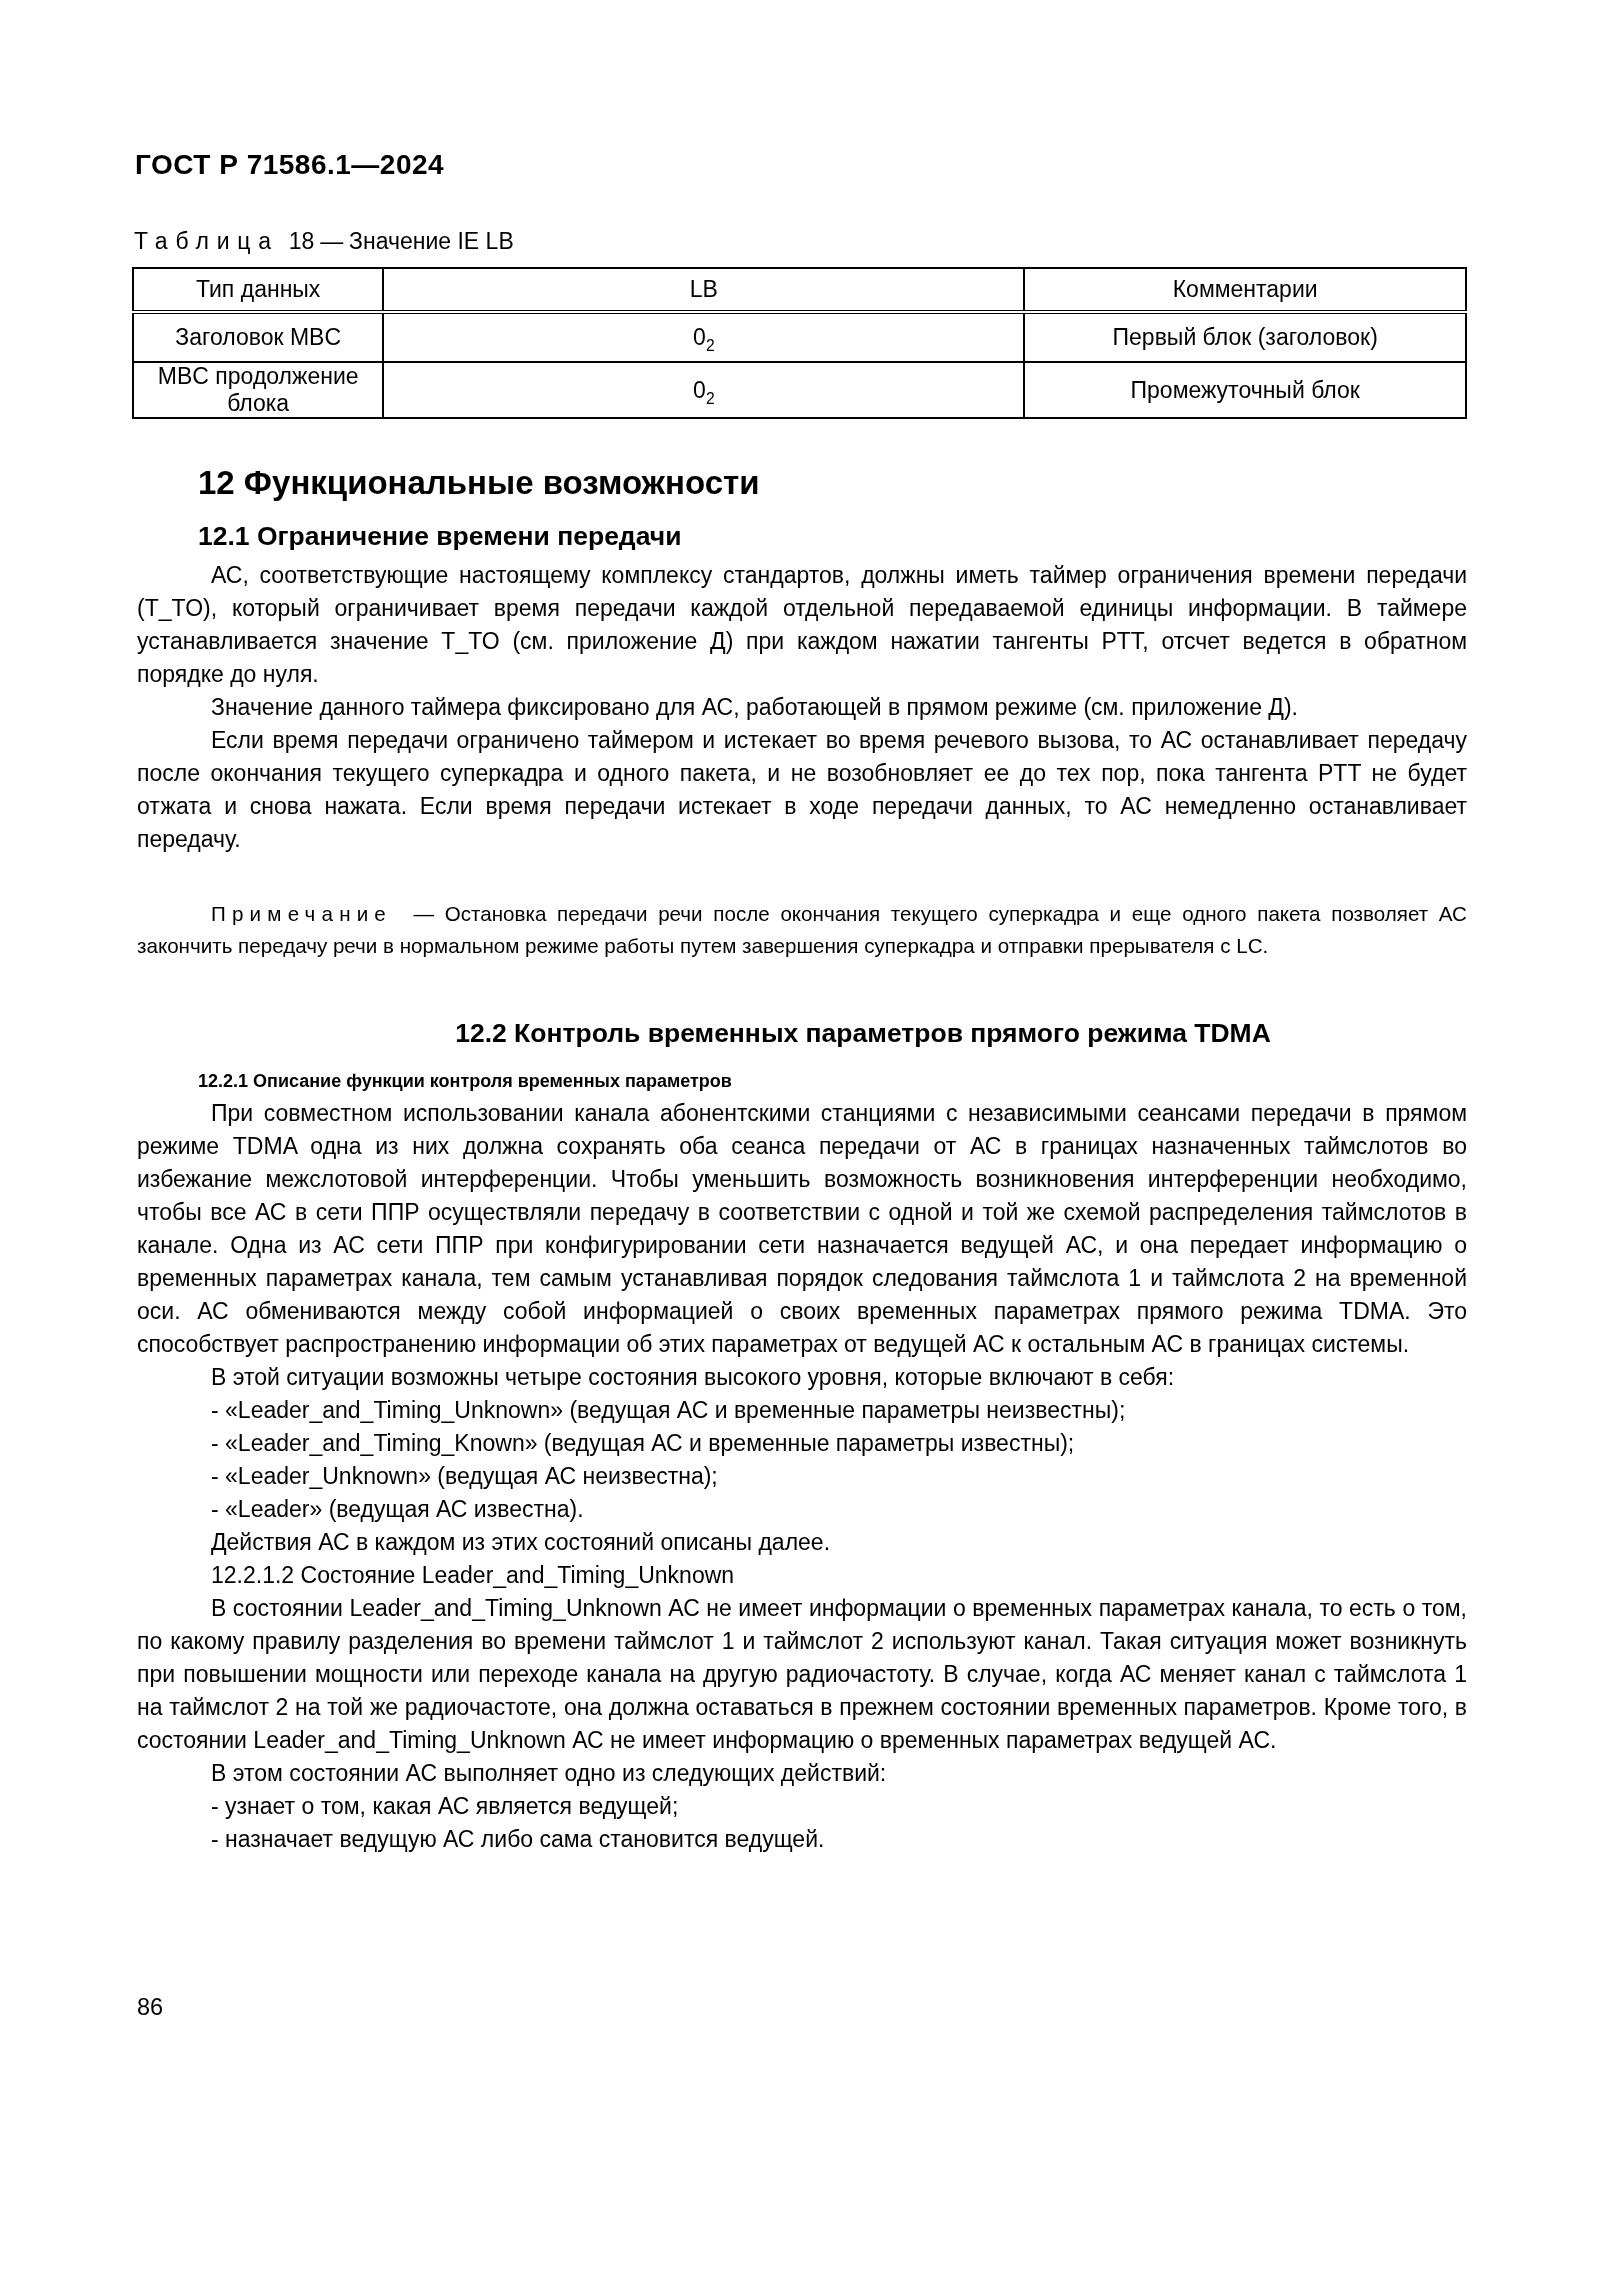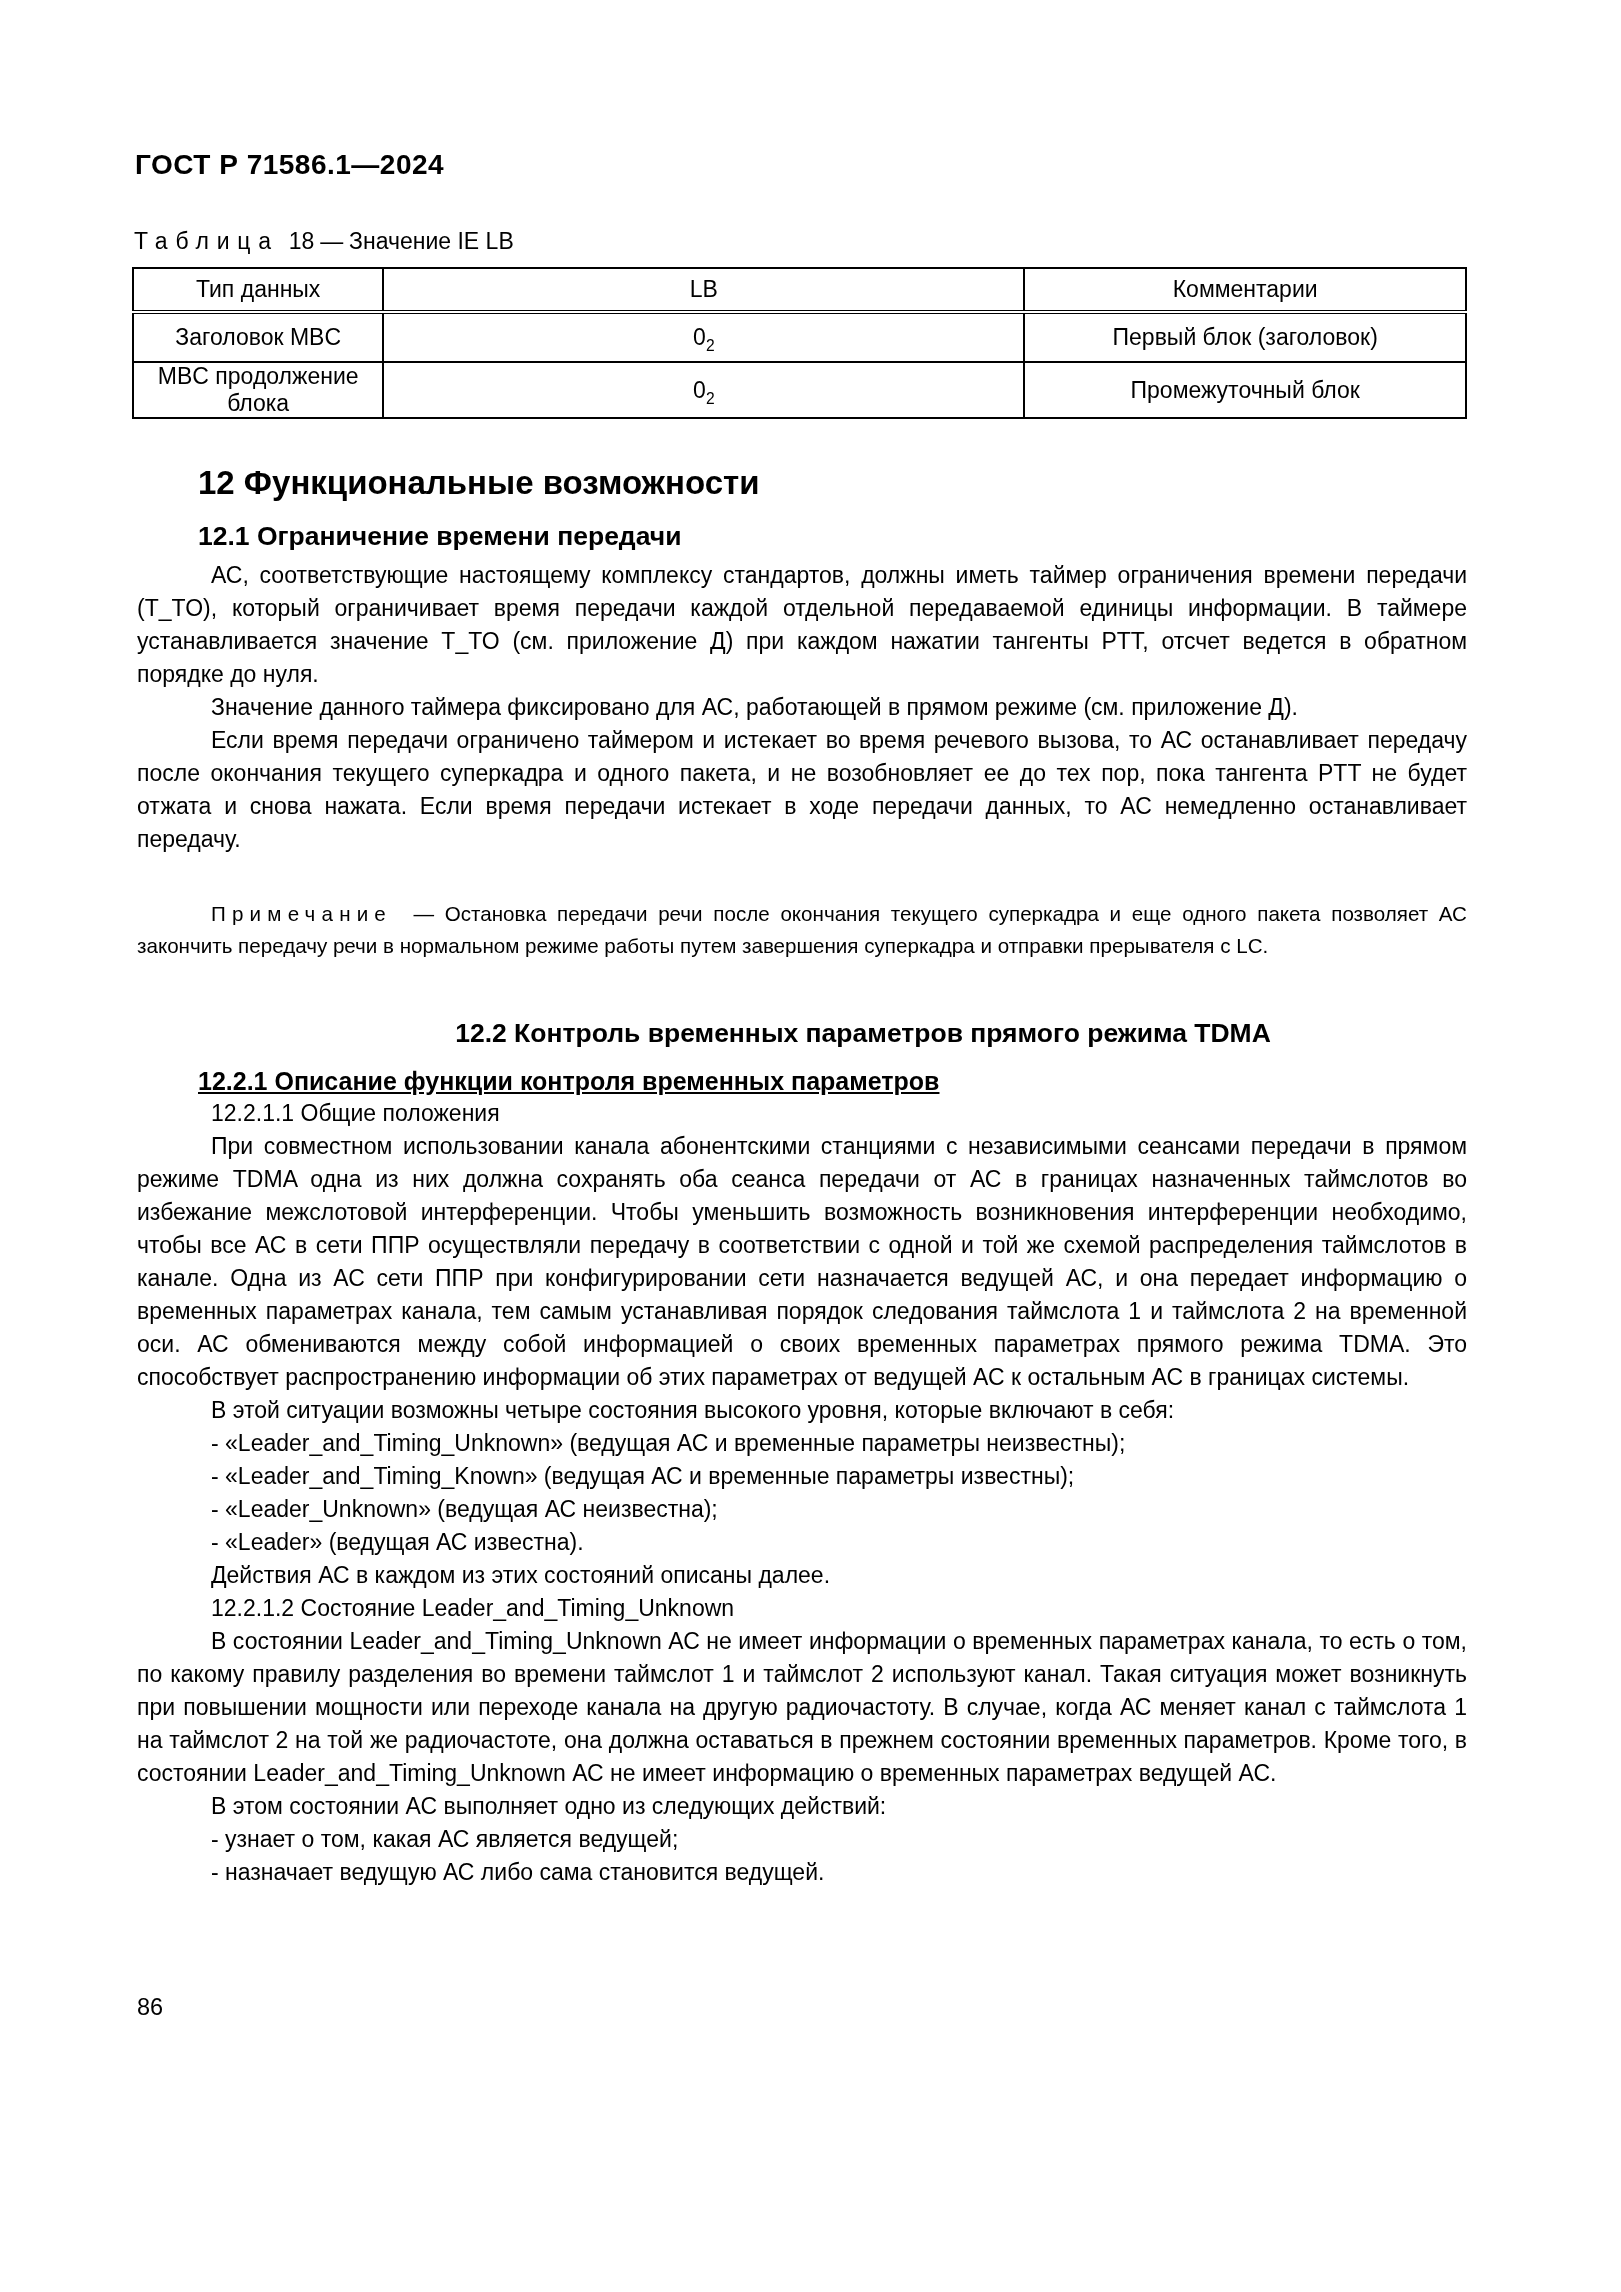--- a/index.html
+++ b/index.html
@@ -46,23 +46,22 @@
     padding-left:61px;
   }
   .h2{
     font-size:26.5px;font-weight:bold;line-height:31px;
     padding-left:61px;
   }
   .h2.h12-1{top:521px;left:137px;width:1330px;}
   .h2.h12-2{top:1018px;left:137px;width:1330px;text-align:center;}
   .h3{
     top:1067px;left:137px;width:1330px;
-    font-size:25px;font-weight:bold;line-height:29px;
+    font-size:18px;font-weight:bold;line-height:29px;
     padding-left:61px;
-    text-decoration:underline;
   }
   .bodyflow{left:137px;width:1330px;}
   .flow1{top:559px;}
   .flow2{top:1097px;}
   .para{
     margin:0;
     font-size:23px;line-height:33px;
     text-align:justify;text-indent:74px;
   }
   .line{ 
@@ -129,21 +128,20 @@
 
 <div class="abs note">
   <span class="spaced">Примечание</span>&nbsp; <span>— Остановка передачи речи после окончания текущего суперкадра и еще одного пакета позволяет АС закончить передачу речи в нормальном режиме работы путем завершения суперкадра и отправки прерывателя с LC.</span>
 </div>
 
 <div class="abs h2 h12-2">12.2 Контроль временных параметров прямого режима TDMA</div>
 
 <div class="abs h3">12.2.1 Описание функции контроля временных параметров</div>
 
 <div class="abs bodyflow flow2">
-  <div class="line">12.2.1.1 Общие положения</div>
   <p class="para">При совместном использовании канала абонентскими станциями с независимыми сеансами передачи в прямом режиме TDMA одна из них должна сохранять оба сеанса передачи от АС в границах назначенных таймслотов во избежание межслотовой интерференции. Чтобы уменьшить возможность возникновения интерференции необходимо, чтобы все АС в сети ППР осуществляли передачу в соответствии с одной и той же схемой распределения таймслотов в канале. Одна из АС сети ППР при конфигурировании сети назначается ведущей АС, и она передает информацию о временных параметрах канала, тем самым устанавливая порядок следования таймслота 1 и таймслота 2 на временной оси. АС обмениваются между собой информацией о своих временных параметрах прямого режима TDMA. Это способствует распространению информации об этих параметрах от ведущей АС к остальным АС в границах системы.</p>
   <p class="para">В этой ситуации возможны четыре состояния высокого уровня, которые включают в себя:</p>
   <div class="line">- «Leader_and_Timing_Unknown» (ведущая АС и временные параметры неизвестны);</div>
   <div class="line">- «Leader_and_Timing_Known» (ведущая АС и временные параметры известны);</div>
   <div class="line">- «Leader_Unknown» (ведущая АС неизвестна);</div>
   <div class="line">- «Leader» (ведущая АС известна).</div>
   <div class="line">Действия АС в каждом из этих состояний описаны далее.</div>
   <div class="line">12.2.1.2 Состояние Leader_and_Timing_Unknown</div>
   <p class="para">В состоянии Leader_and_Timing_Unknown АС не имеет информации о временных параметрах канала, то есть о том, по какому правилу разделения во времени таймслот 1 и таймслот 2 используют канал. Такая ситуация может возникнуть при повышении мощности или переходе канала на другую радиочастоту. В случае, когда АС меняет канал с таймслота 1 на таймслот 2 на той же радиочастоте, она должна оставаться в прежнем состоянии временных параметров. Кроме того, в состоянии Leader_and_Timing_Unknown АС не имеет информацию о временных параметрах ведущей АС.</p>
   <p class="para">В этом состоянии АС выполняет одно из следующих действий:</p>

